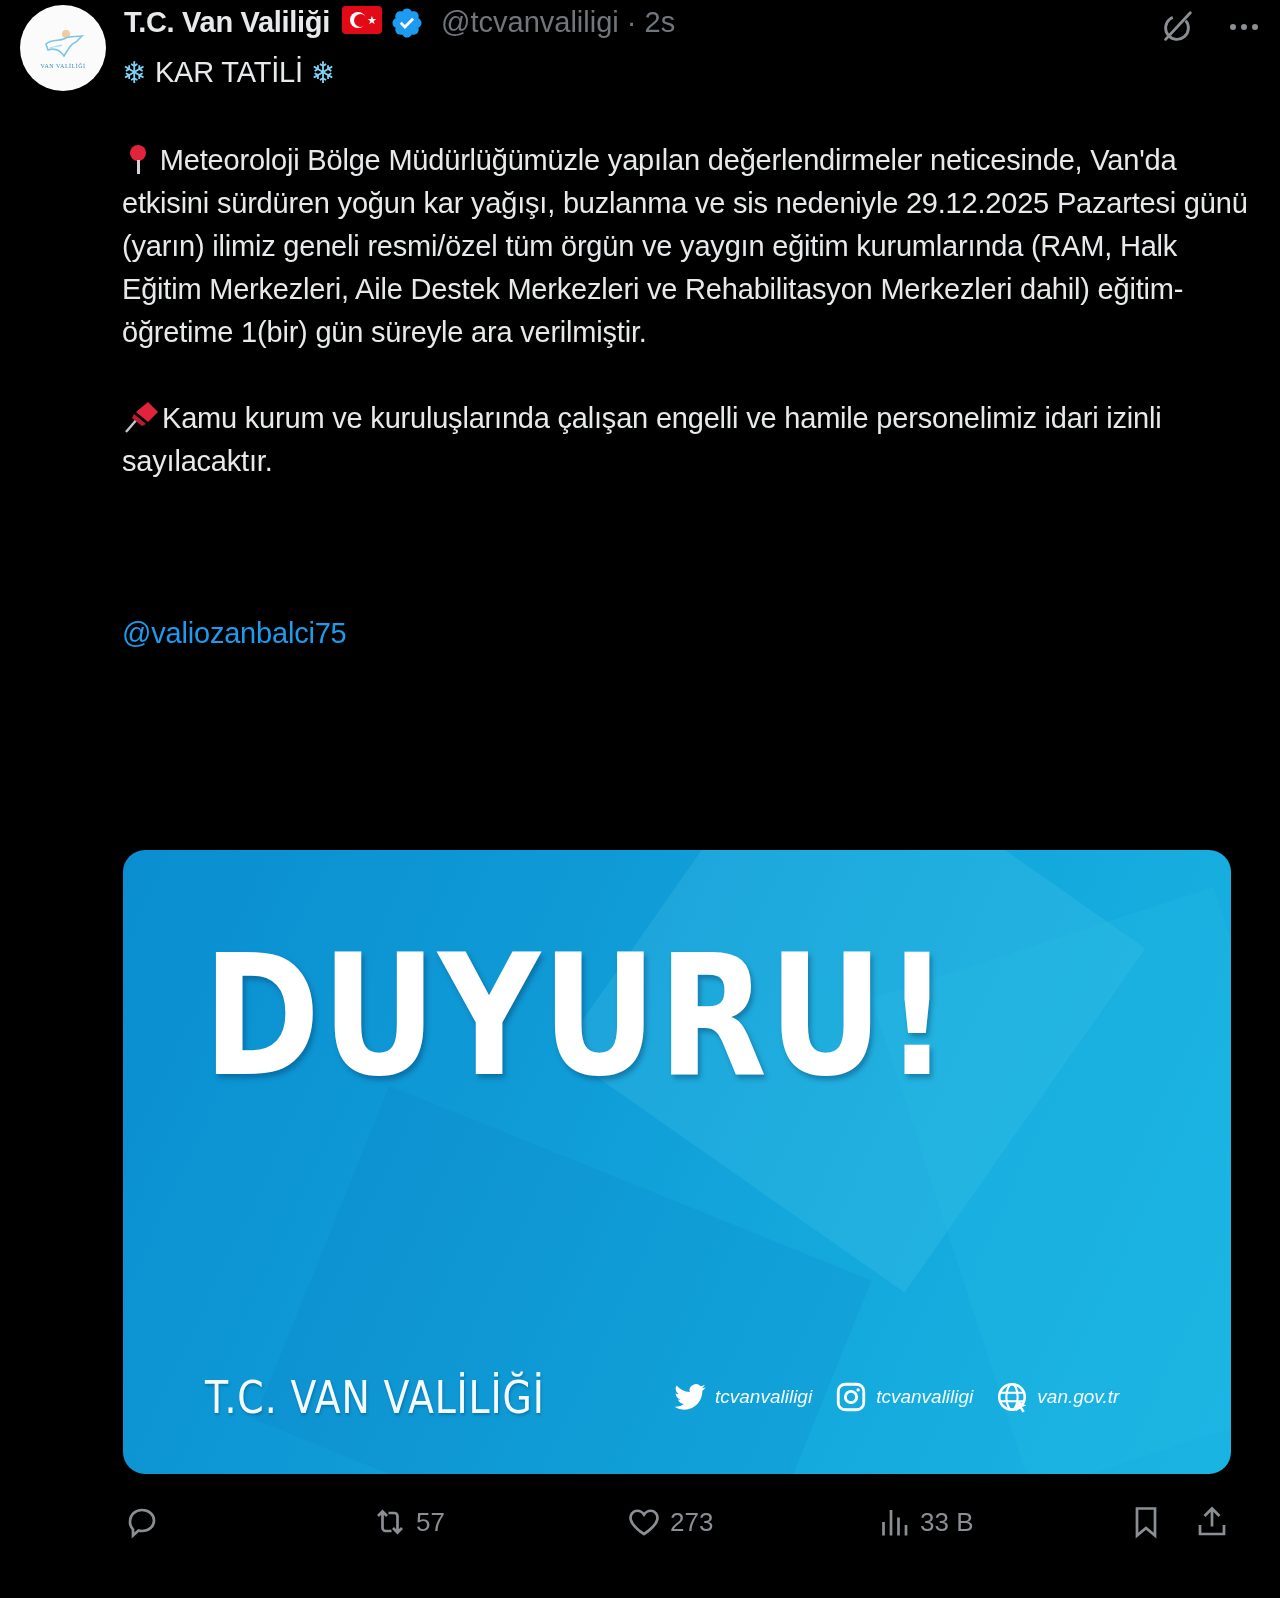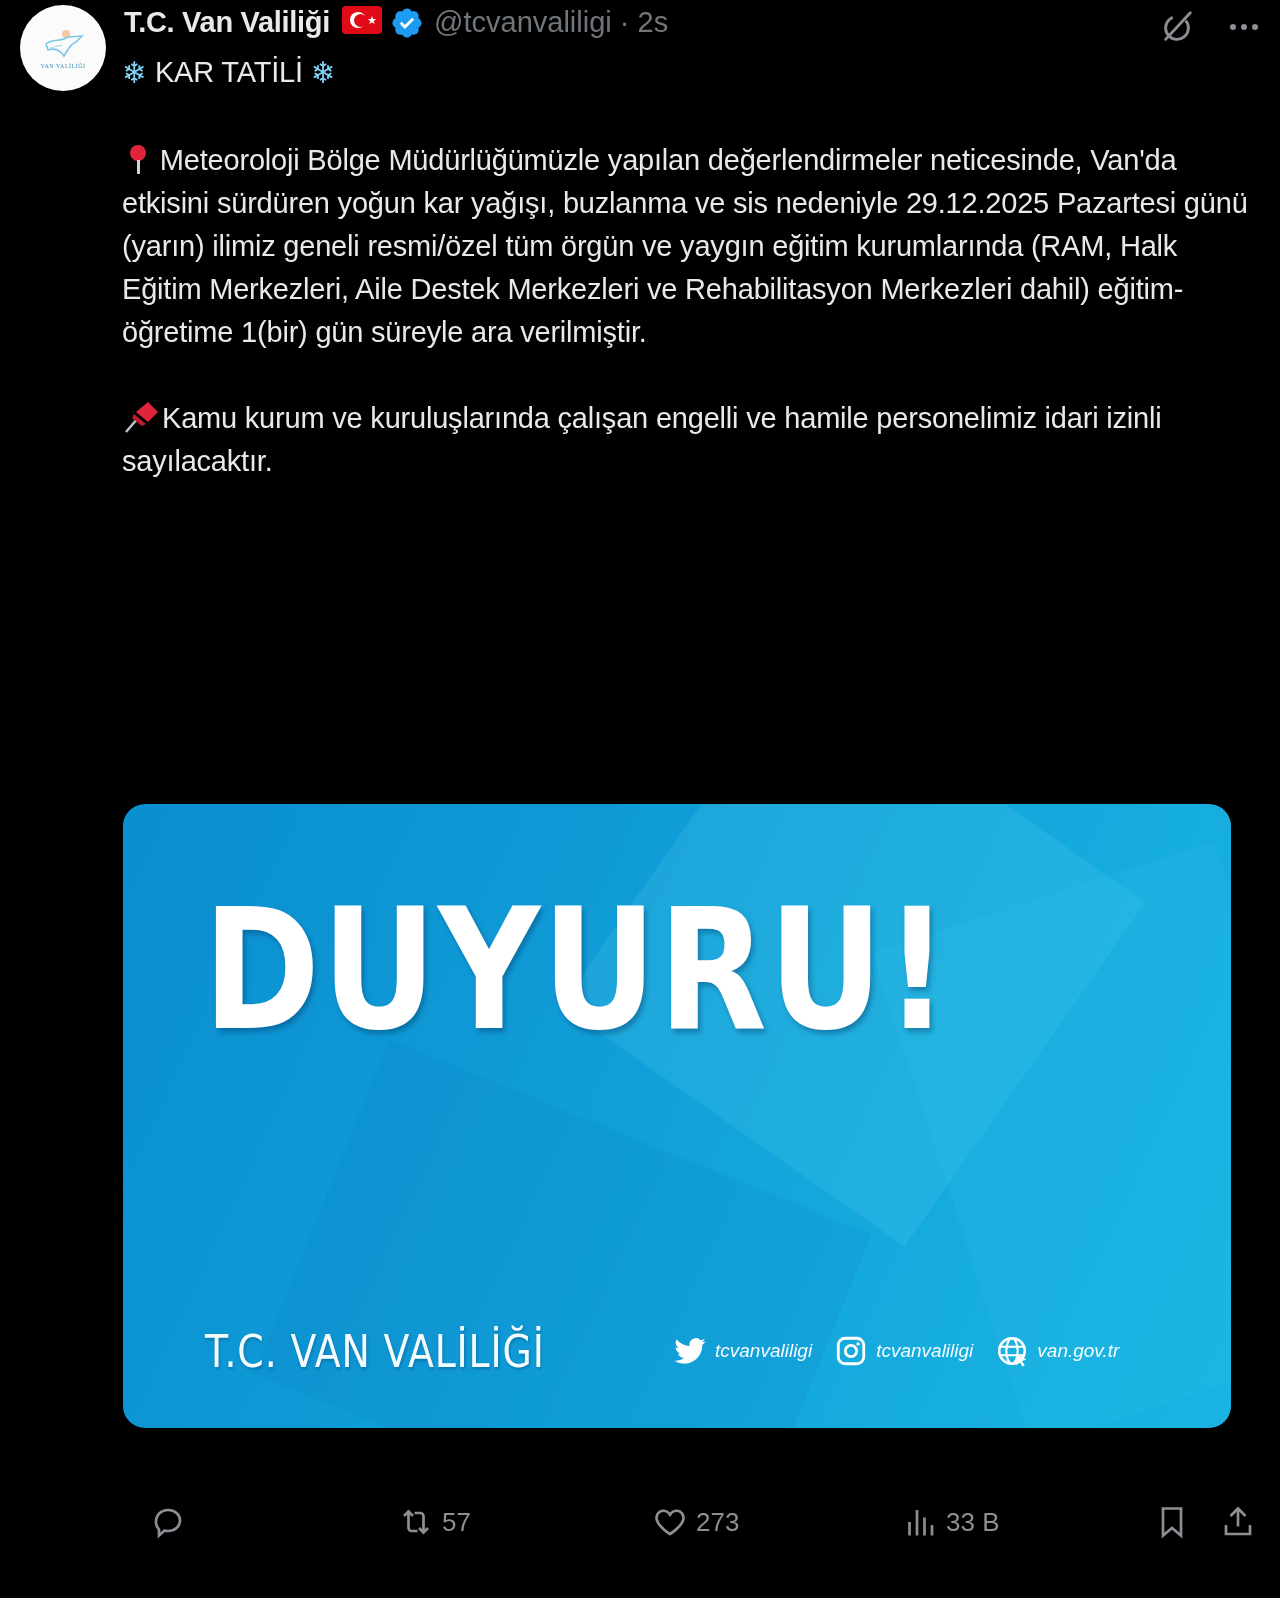--- a/index.html
+++ b/index.html
@@ -12,51 +12,51 @@
             background: #fbfbfb; display: flex; align-items: center; justify-content: center; flex-direction: column; }
   .avatar .logo-text { font-family: "Liberation Serif", serif; font-size: 6px; color: #3a8fb8; letter-spacing: 0.5px; margin-top: 1px; }
 
   .header { position: absolute; left: 124px; top: 6px; height: 40px; display: flex; align-items: flex-start; gap: 8px; white-space: nowrap; }
   .display-name { font-weight: 700; font-size: 29px; color: #e7e9ea; letter-spacing: -0.3px; }
   .flag { width: 40px; height: 28px; background: #e30a17; border-radius: 4px; position: relative; overflow: hidden; margin-left: 4px; }
   .flag .crescent-outer { position: absolute; left: 8px; top: 6px; width: 16px; height: 16px; border-radius: 50%; background: #fff; }
   .flag .crescent-inner { position: absolute; left: 12px; top: 8px; width: 13px; height: 13px; border-radius: 50%; background: #e30a17; }
   .flag .star { position: absolute; left: 25px; top: 6px; color: #fff; font-size: 11px; line-height: 16px; }
   .verified { width: 34px; height: 34px; }
-  .handle { font-size: 29px; color: #71767b; margin-left: 2px; }
+  .handle { font-size: 29px; color: #71767b; margin-left: 9px; }
 
   .top-icons { position: absolute; right: 22px; top: 8px; display: flex; align-items: center; gap: 34px; }
   .grok-icon { width: 38px; height: 38px; }
   .more-icon { display: flex; gap: 5px; }
   .more-icon span { width: 6px; height: 6px; border-radius: 50%; background: #8b8f94; display: block; }
 
   .body-text { position: absolute; left: 122px; top: 48px; width: 1130px; font-size: 29px; line-height: 43px; color: #e7e9ea; letter-spacing: -0.2px; }
   .body-text p { white-space: pre-wrap; }
   .title-line { height: 48px; display: flex; align-items: center; gap: 8px; }
   .snow { color: #7fd3f5; font-size: 30px; }
   .blank { height: 43px; }
   .pin-red { display: inline-block; width: 30px; position: relative; height: 30px; vertical-align: -4px; }
   .pin-red .head { position: absolute; left: 8px; top: 1px; width: 16px; height: 16px; border-radius: 50%; background: #e0243c; }
   .pin-red .needle { position: absolute; left: 15px; top: 16px; width: 3px; height: 14px; background: #cfd3d6; }
   .pushpin { display: inline-block; width: 40px; height: 34px; vertical-align: -6px; }
   .mention { color: #1d9bf0; }
 
-  .media { position: absolute; left: 123px; top: 804px; width: 1108px; height: 624px; border-radius: 22px; overflow: hidden;
+  .media { position: absolute; left: 123px; top: 850px; width: 1108px; height: 624px; border-radius: 22px; overflow: hidden;
            background: linear-gradient(115deg, #0a8ed0 0%, #0f9ad6 35%, #13a7dc 60%, #1ab4e2 100%); }
   .media .facet { position: absolute; opacity: 0.18; }
   .duyuru { position: absolute; left: 80px; top: 66px; font-family: "DejaVu Sans", sans-serif; font-weight: 700; font-size: 168px;
             color: #fff; letter-spacing: 2px; transform: scaleX(0.84); transform-origin: left top; line-height: 1.2;
             text-shadow: 3px 4px 6px rgba(0,40,80,0.35); }
   .media-brand { position: absolute; left: 82px; top: 522px; font-family: "DejaVu Sans", sans-serif; font-size: 44px; color: #f3fbff;
                  letter-spacing: 1px; transform: scaleX(0.86); transform-origin: left top; text-shadow: 1px 2px 3px rgba(0,40,80,0.3); }
   .socials { position: absolute; left: 550px; top: 530px; display: flex; align-items: center; gap: 22px; color: #f3fbff; font-size: 19px; font-style: italic; }
   .social { display: flex; align-items: center; gap: 8px; }
   .social svg { width: 34px; height: 34px; }
 
-  .actions { position: absolute; left: 0; top: 1500px; width: 1154px; height: 60px; margin-left: 26px; }
+  .actions { position: absolute; left: 0; top: 1500px; width: 1154px; height: 60px; }
   .action { position: absolute; top: 4px; display: flex; align-items: center; gap: 8px; color: #8b8f94; font-size: 26px; }
   .action svg { width: 36px; height: 36px; }
 </style>
 </head>
 <body>
 
 <div class="tweet">
 
   <div class="avatar">
     <svg width="46" height="34" viewBox="0 0 46 34">
@@ -105,20 +105,21 @@
     <p><span class="pin-red"><span class="head"></span><span class="needle"></span></span> <span>Meteoroloji Bölge Müdürlüğümüzle yapılan değerlendirmeler neticesinde, Van'da etkisini sürdüren yoğun kar yağışı, buzlanma ve sis nedeniyle 29.12.2025 Pazartesi günü (yarın) ilimiz geneli resmi/özel tüm örgün ve yaygın eğitim kurumlarında (RAM, Halk Eğitim Merkezleri, Aile Destek Merkezleri ve Rehabilitasyon Merkezleri dahil) eğitim-öğretime 1(bir) gün süreyle ara verilmiştir.</span></p>
     <div class="blank"></div>
     <p><svg class="pushpin" viewBox="0 0 40 34">
           <path d="M4 32 L16 18" stroke="#bfc4c8" stroke-width="2.5"></path>
           <path d="M14 12 L26 2 L36 12 L26 22 Z" fill="#e0243c"></path>
           <path d="M12 14 L24 24 L20 26 L10 18 Z" fill="#c01c30"></path>
         </svg><span>Kamu kurum ve kuruluşlarında çalışan engelli ve hamile personelimiz idari izinli sayılacaktır.</span></p>
     <div class="blank"></div>
     <div class="blank"></div>
     <div class="blank"></div>
+    <p><span class="mention">@valiozanbalci75</span></p>
   </div>
 
   <div class="media">
     <div class="facet" style="left:520px;top:-60px;width:420px;height:420px;background:#5fd0f0;transform:rotate(35deg);"></div>
     <div class="facet" style="left:820px;top:80px;width:360px;height:520px;background:#2fc0ea;transform:rotate(-18deg);"></div>
     <div class="facet" style="left:180px;top:320px;width:520px;height:360px;background:#0a7fc0;transform:rotate(22deg);"></div>
     <div class="duyuru">DUYURU!</div>
     <div class="media-brand">T.C. VAN VALİLİĞİ</div>
     <div class="socials">
       <span class="social">

